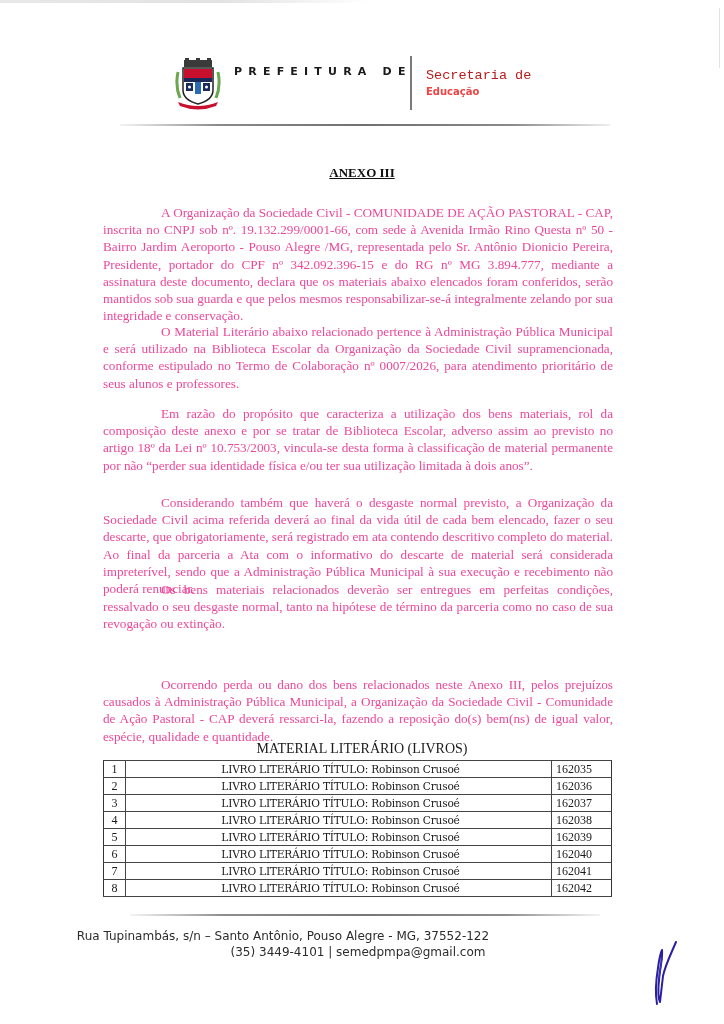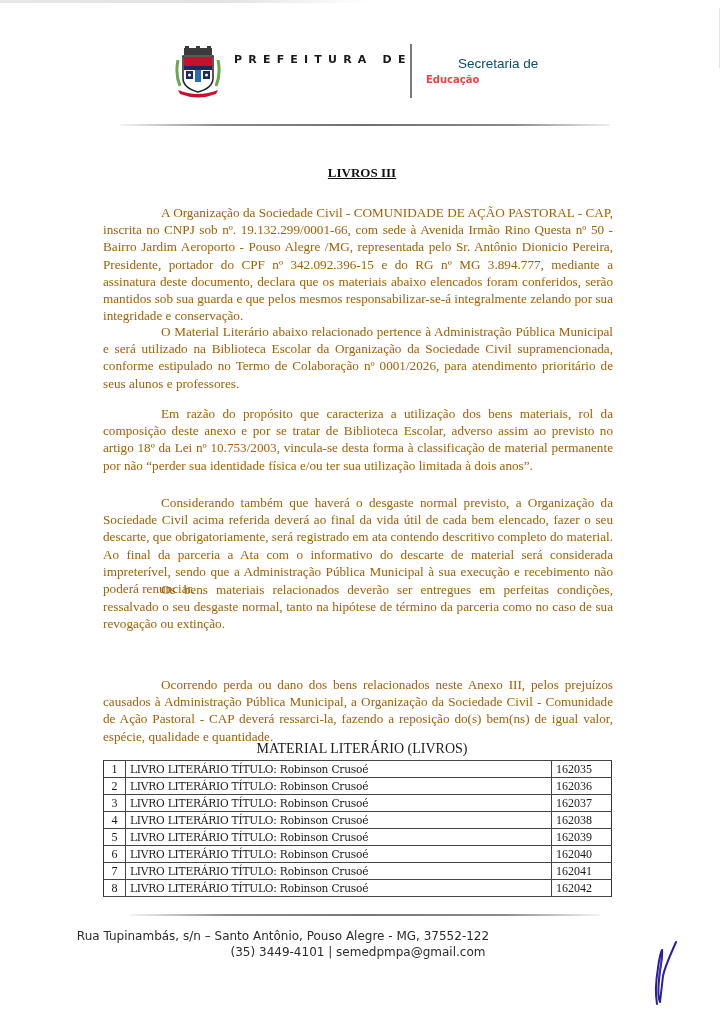--- a/index.html
+++ b/index.html
@@ -25,21 +25,21 @@
     .scan-edge-right {
       position: absolute;
       right: 4px; top: 8px;
       width: 1px; height: 60px;
       background: #e3e3e3;
     }
 
     
     .header {
       position: absolute;
-      left: 172px; top: 44px;
+      left: 172px; top: 56px;
       width: 360px; height: 56px;
     }
     .crest {
       position: absolute;
       left: 2px; top: 2px;
       width: 48px; height: 52px;
     }
     .pref-top {
       position: absolute;
       left: 62px; top: 9px;
@@ -62,25 +62,24 @@
     }
     .header-divider {
       position: absolute;
       left: 238px; top: 0px;
       width: 2px; height: 54px;
       background: #7a7a7a;
     }
     .secretaria-line1 {
       position: absolute;
       left: 254px; top: 12px;
-      font-family: Liberation Sans, sans-serif;
+      font-family: Liberation Mono, monospace;
       font-size: 13.5px;
-      color: #0c4a6e;
-      white-space: nowrap;
-      margin-left: 32px;
+      color: #b91c1c;
+      white-space: nowrap;
     }
     .secretaria-line2 {
       position: absolute;
       left: 254px; top: 30px;
       font-family: "DejaVu Sans", sans-serif;
       font-weight: bold;
       font-size: 10px;
       color: #ef4444;
       white-space: nowrap;
     }
@@ -104,21 +103,21 @@
     }
 
     
     .para {
       position: absolute;
       left: 103px;
       width: 510px;
       font-size: 13.2px;
       line-height: 17.2px;
       text-align: justify;
-      color: #a16207;
+      color: #ec4899;
     }
     .para .indent {
       display: inline-block;
       width: 58px;
     }
     .p1 { top: 204px; }
     .p2 { top: 323px; }
     .p3 { top: 405px; }
     .p4 { top: 494px; }
     .p5 { top: 581px; }
@@ -154,20 +153,21 @@
       text-align: center;
       border-right: 1.2px solid #444;
       font-family: "Liberation Serif", serif;
     }
     .items-table td.desc {
       padding-left: 4px;
       font-family: "DejaVu Serif", serif;
       font-size: 10.6px;
       letter-spacing: -0.2px;
       white-space: nowrap;
+      text-align: center;
     }
     .items-table td.code {
       width: 55px;
       border-left: 1.2px solid #444;
       padding-left: 4px;
       font-family: "Liberation Serif", serif;
       font-size: 12px;
     }
 
     
@@ -233,24 +233,24 @@
 
     <path d="M4 44 Q24 52 44 44 L42 48 Q24 55 6 48 Z" fill="#c8102e"></path>
   </svg>
   <div class="pref-top">PREFEITURA DE</div>
   <div class="header-divider"></div>
   <div class="secretaria-line1">Secretaria de</div>
   <div class="secretaria-line2">Educação</div>
 </div>
 <div class="header-rule"></div>
 
-<div class="title">LIVROS III</div>
+<div class="title">ANEXO III</div>
 
 <div class="para p1"><span class="indent"></span><span>A Organização da Sociedade Civil - COMUNIDADE DE AÇÃO PASTORAL - CAP, inscrita no CNPJ sob nº. 19.132.299/0001-66, com sede à Avenida Irmão Rino Questa nº 50 - Bairro Jardim Aeroporto - Pouso Alegre /MG, representada pelo Sr. Antônio Dionicio Pereira, Presidente, portador do CPF nº 342.092.396-15 e do RG nº MG 3.894.777, mediante a assinatura deste documento, declara que os materiais abaixo elencados foram conferidos, serão mantidos sob sua guarda e que pelos mesmos responsabilizar-se-á integralmente zelando por sua integridade e conservação.</span></div>
-<div class="para p2"><span class="indent"></span><span>O Material Literário abaixo relacionado pertence à Administração Pública Municipal e será utilizado na Biblioteca Escolar da Organização da Sociedade Civil supramencionada, conforme estipulado no Termo de Colaboração nº 0001/2026, para atendimento prioritário de seus alunos e professores.</span></div>
+<div class="para p2"><span class="indent"></span><span>O Material Literário abaixo relacionado pertence à Administração Pública Municipal e será utilizado na Biblioteca Escolar da Organização da Sociedade Civil supramencionada, conforme estipulado no Termo de Colaboração nº 0007/2026, para atendimento prioritário de seus alunos e professores.</span></div>
 <div class="para p3"><span class="indent"></span><span>Em razão do propósito que caracteriza a utilização dos bens materiais, rol da composição deste anexo e por se tratar de Biblioteca Escolar, adverso assim ao previsto no artigo 18º da Lei nº 10.753/2003, vincula-se desta forma à classificação de material permanente por não “perder sua identidade física e/ou ter sua utilização limitada à dois anos”.</span></div>
 <div class="para p4"><span class="indent"></span><span>Considerando também que haverá o desgaste normal previsto, a Organização da Sociedade Civil acima referida deverá ao final da vida útil de cada bem elencado, fazer o seu descarte, que obrigatoriamente, será registrado em ata contendo descritivo completo do material. Ao final da parceria a Ata com o informativo do descarte de material será considerada impreterível, sendo que a Administração Pública Municipal à sua execução e recebimento não poderá renunciar.</span></div>
 <div class="para p5"><span class="indent"></span><span>Os bens materiais relacionados deverão ser entregues em perfeitas condições, ressalvado o seu desgaste normal, tanto na hipótese de término da parceria como no caso de sua revogação ou extinção.</span></div>
 <div class="para p6"><span class="indent"></span><span>Ocorrendo perda ou dano dos bens relacionados neste Anexo III, pelos prejuízos causados à Administração Pública Municipal, a Organização da Sociedade Civil - Comunidade de Ação Pastoral - CAP deverá ressarci-la, fazendo a reposição do(s) bem(ns) de igual valor, espécie, qualidade e quantidade.</span></div>
 
 <div class="table-title">MATERIAL LITERÁRIO (LIVROS)</div>
 <table class="items-table">
   <tbody>
     <tr>
       <td class="num">1</td>

